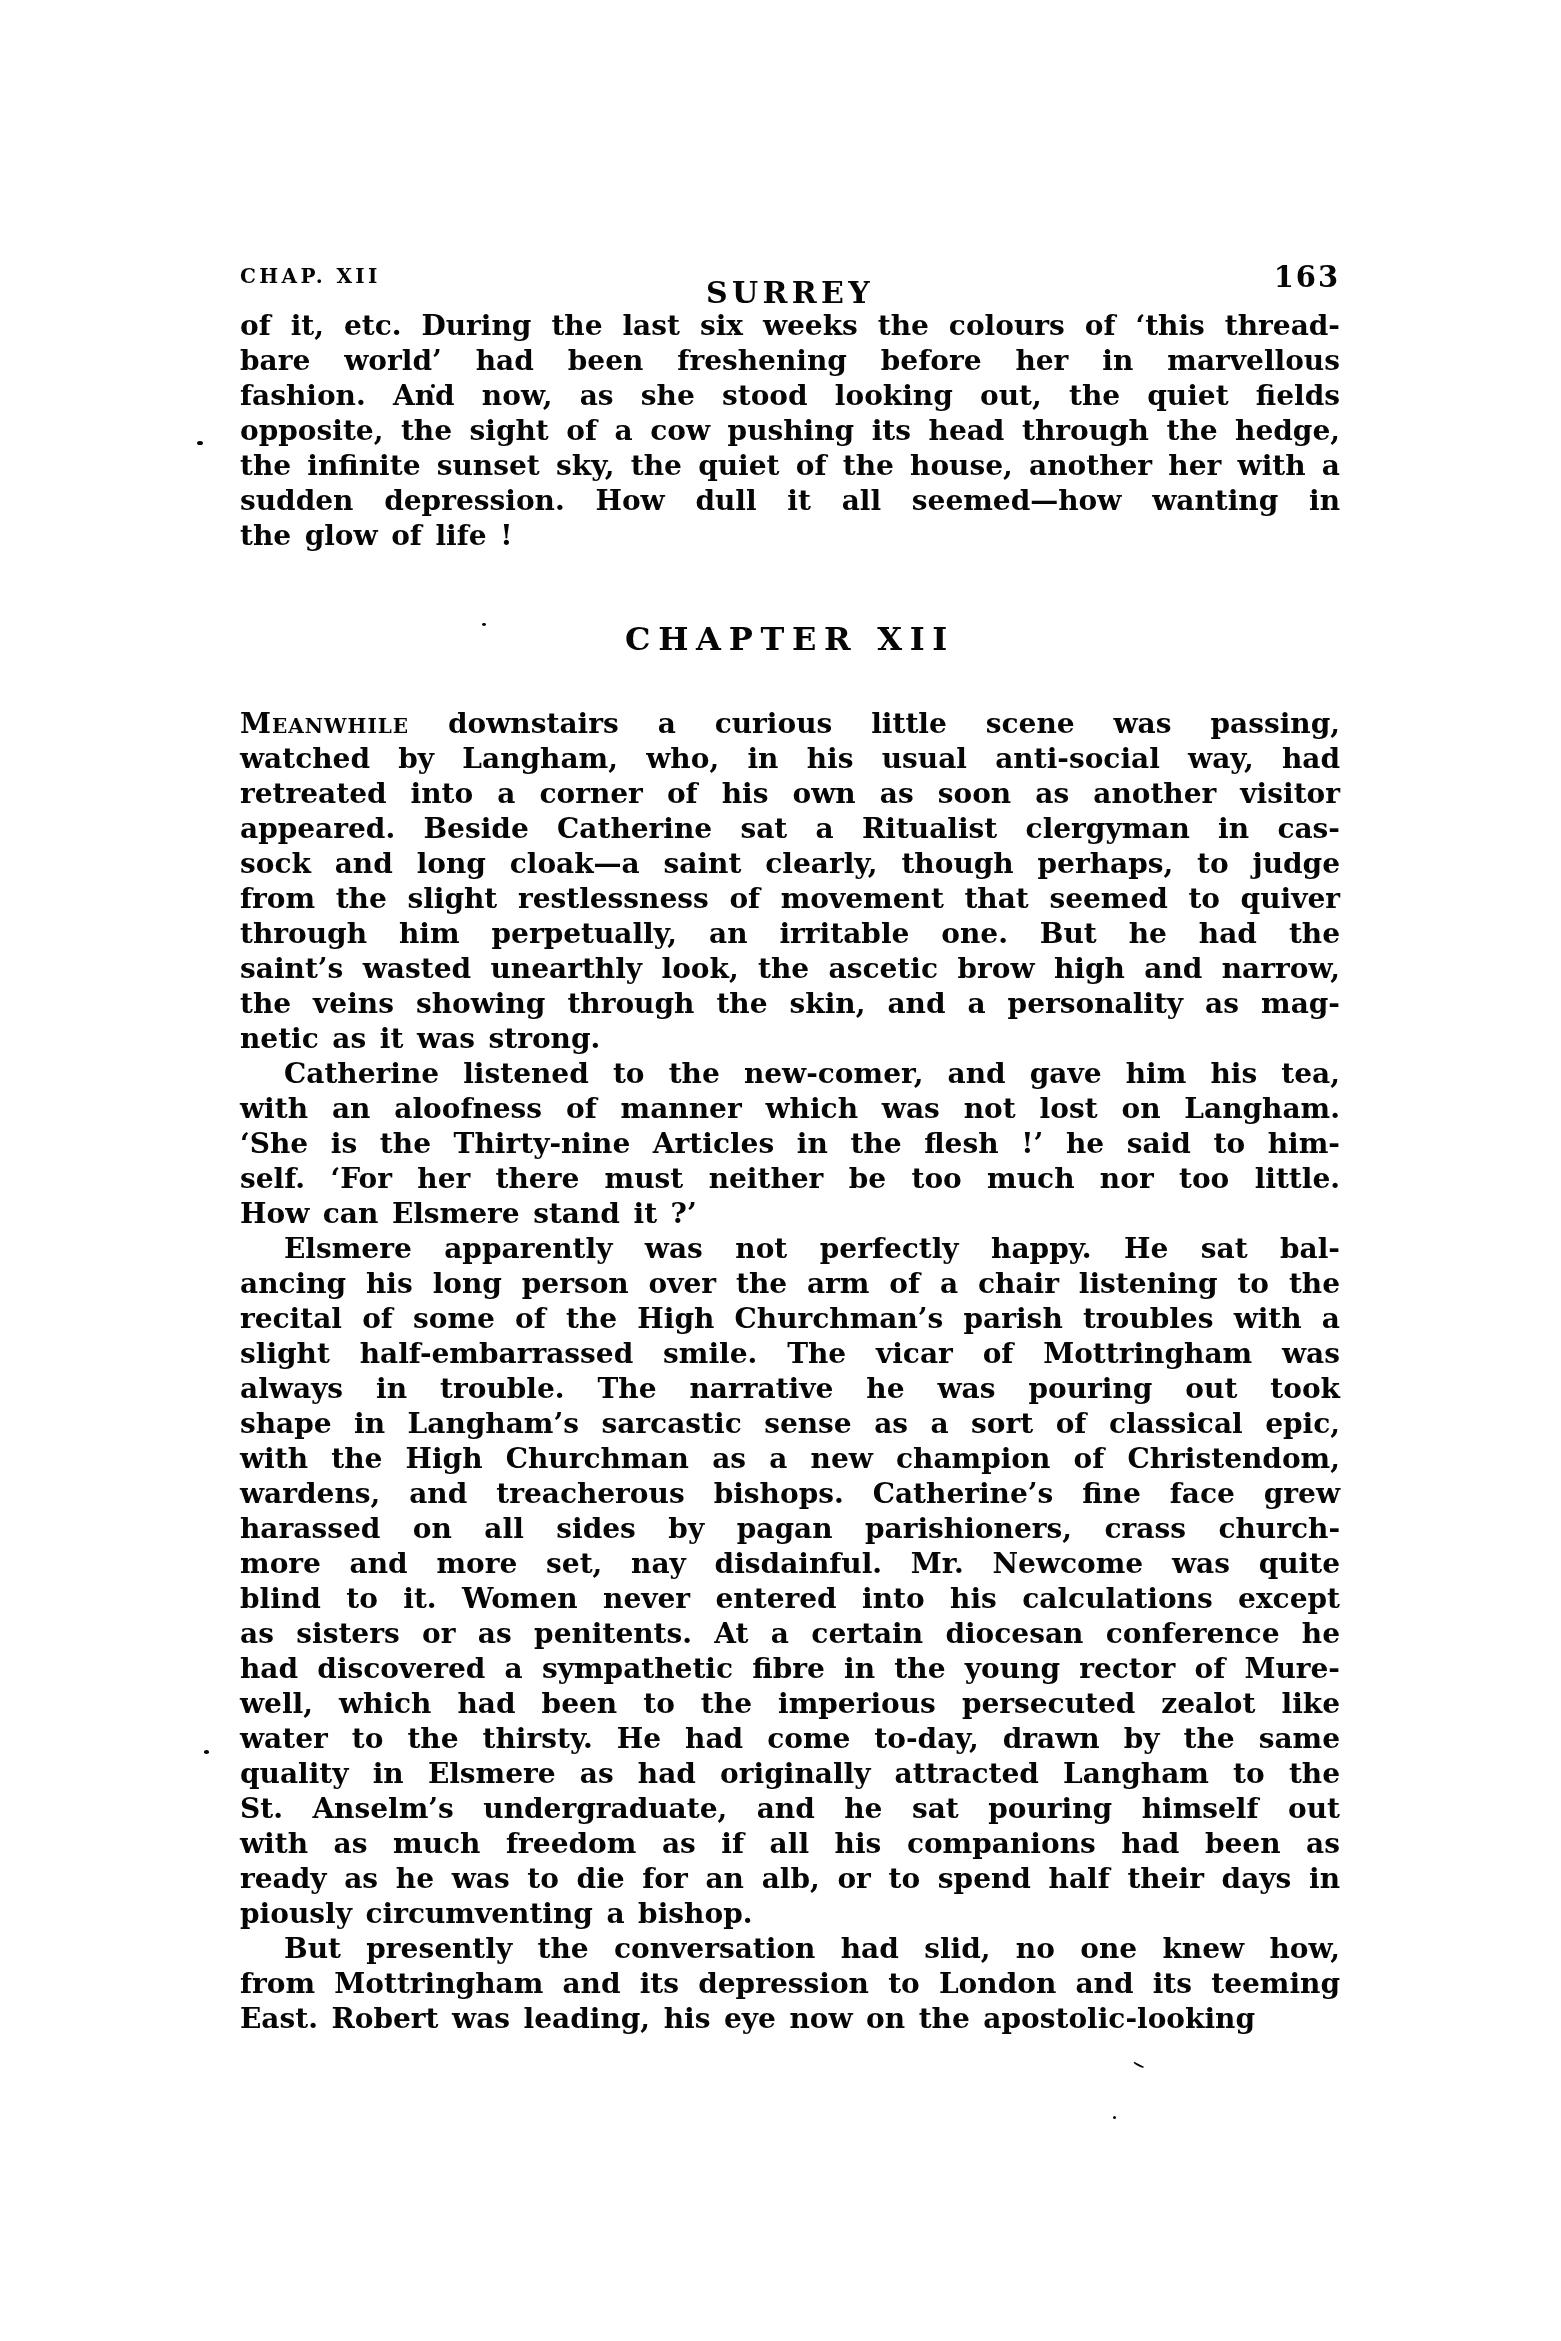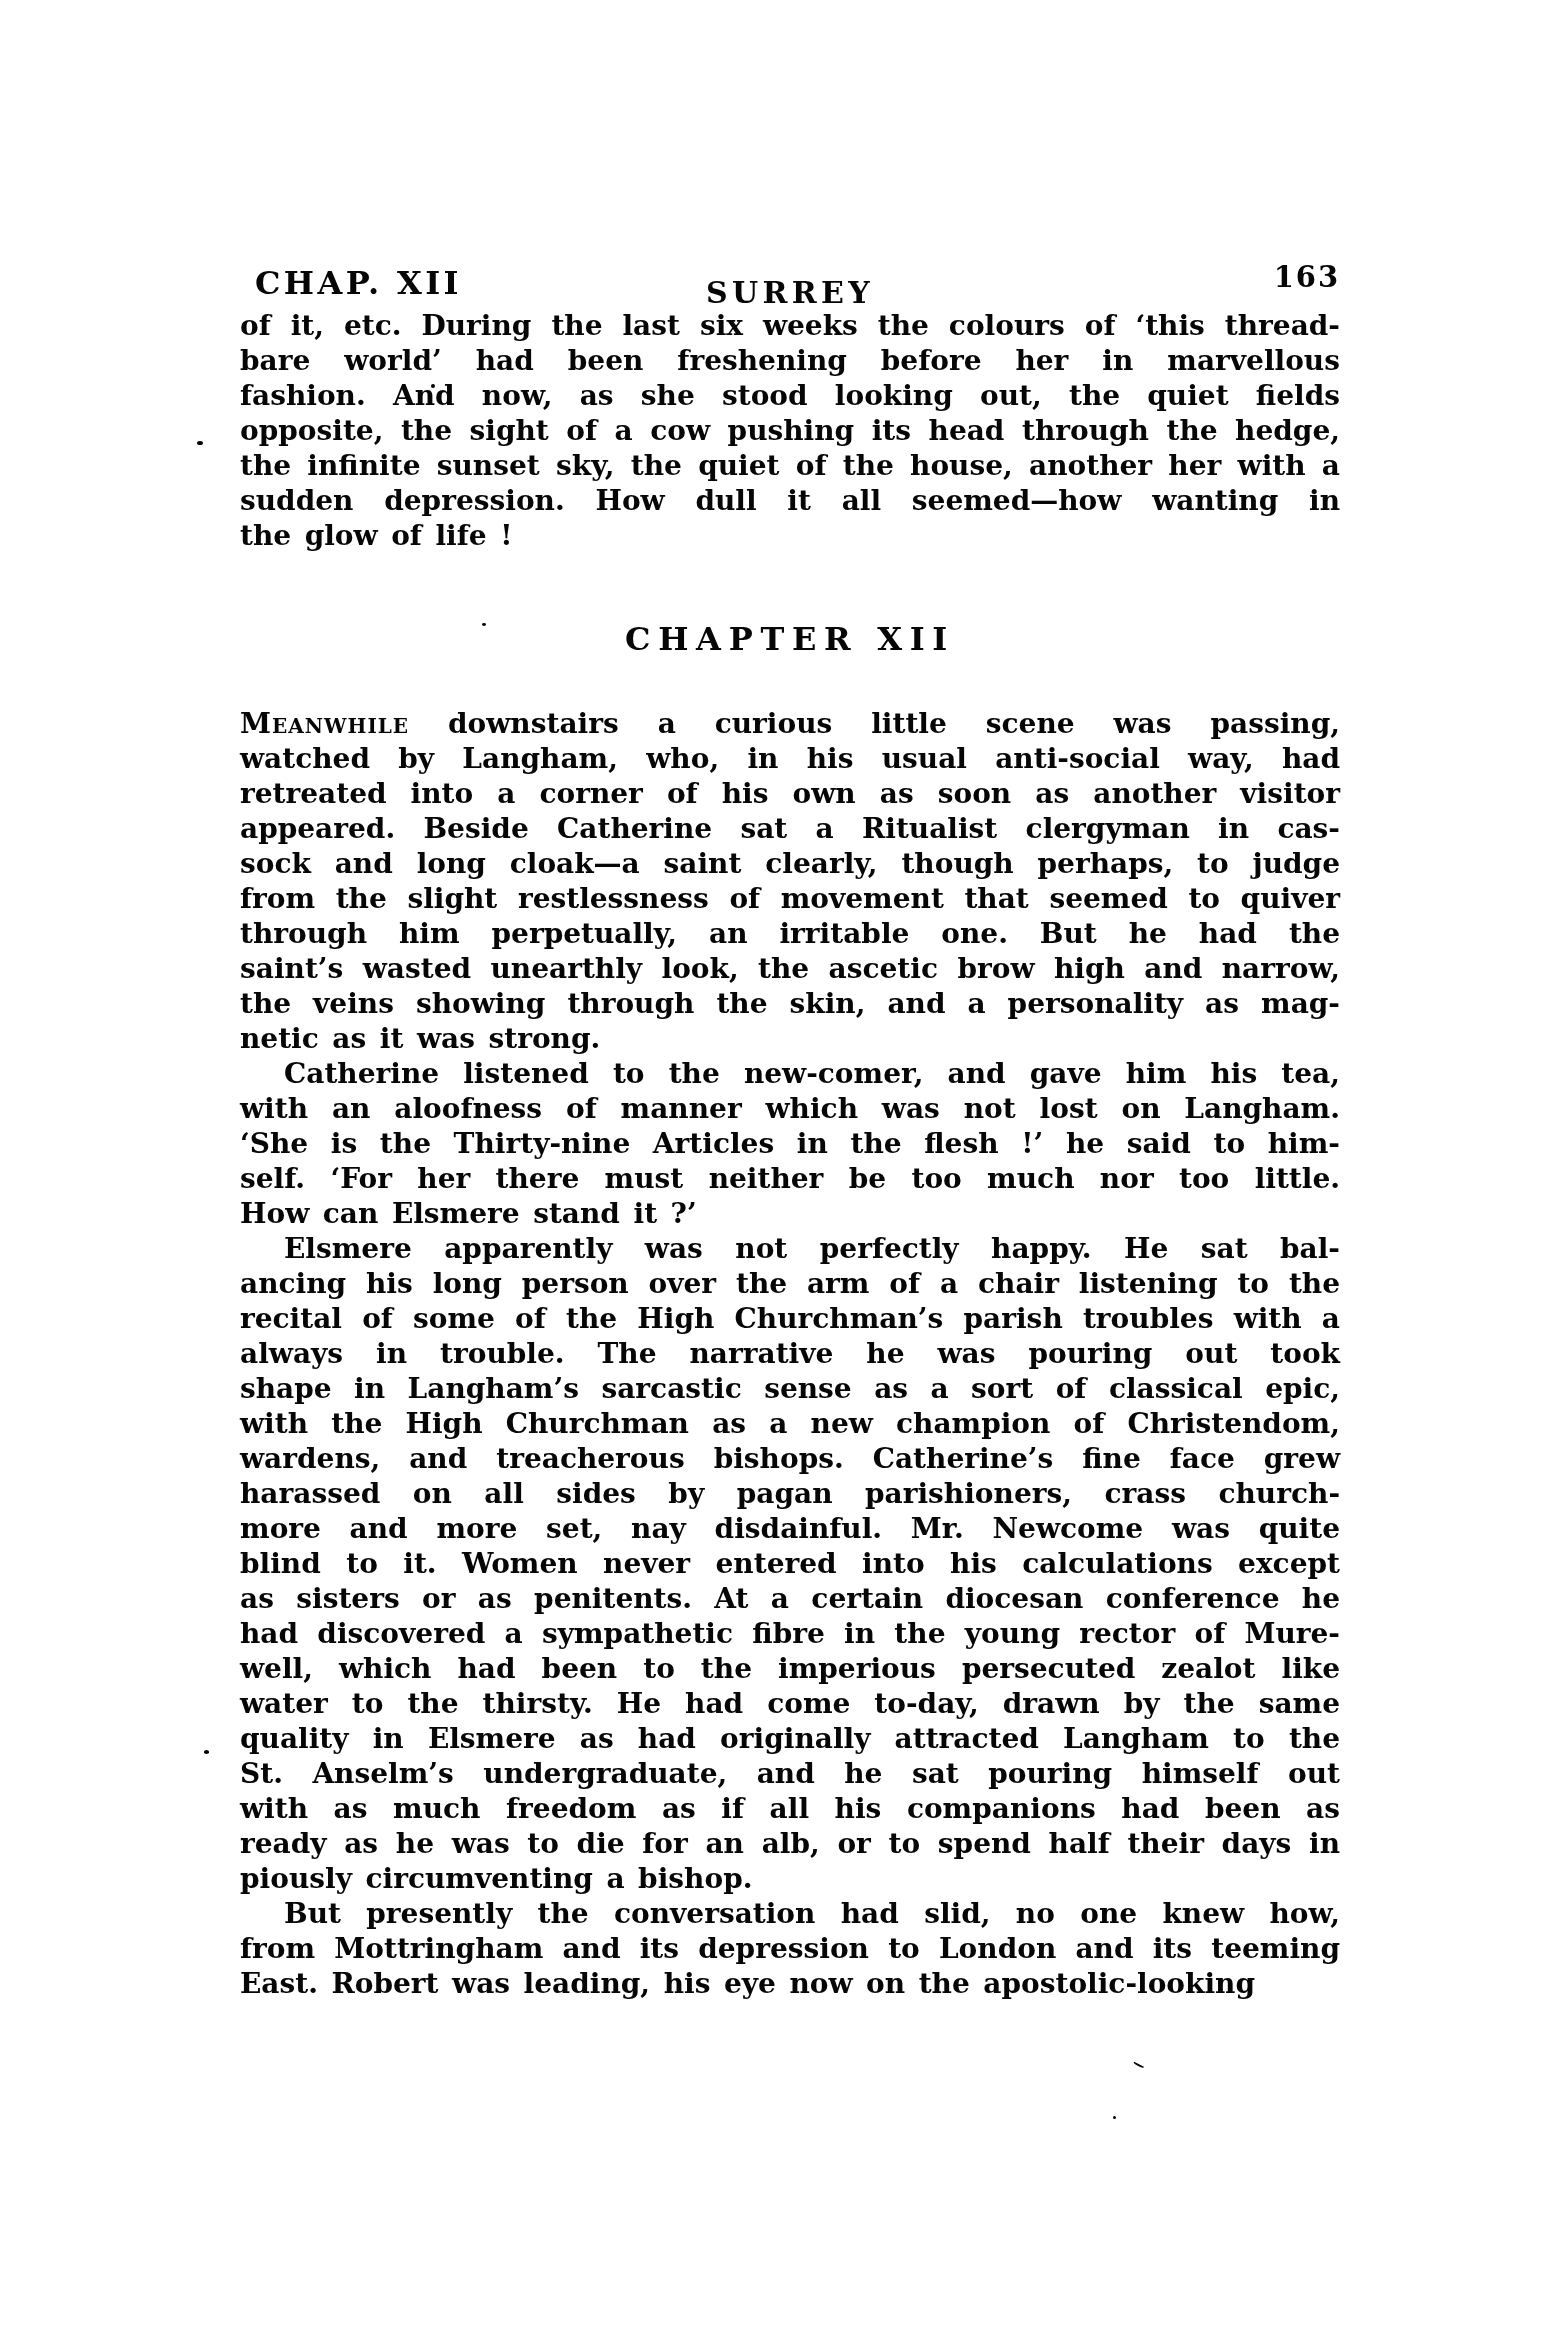--- a/index.html
+++ b/index.html
@@ -13,21 +13,21 @@
     overflow: hidden;
   }
   
   .running-header {
     position: absolute;
     left: 240px; top: 259px;
     width: 1100px; height: 38px;
   }
   .rh-left {
     position: absolute; left: 0; top: 4.8px;
-    font-size: 32px; font-weight: bold; letter-spacing: 3.4px; margin-left: 15px;
+    font-size: 20px; font-weight: bold; letter-spacing: 3.4px;
   }
   .rh-center {
     position: absolute; left: 0; right: 0; top: 16px;
     text-align: center;
     font-size: 30px; font-weight: bold; letter-spacing: 4.3px;
   }
   .rh-right {
     position: absolute; right: 0; top: 1px;
     font-size: 29px; font-weight: bold; letter-spacing: 1.9px;
   }
@@ -122,20 +122,21 @@
       <div class="line">with an aloofness of manner which was not lost on Langham.</div>
       <div class="line">‘She is the Thirty-nine Articles in the flesh !’ he said to him-</div>
       <div class="line">self. ‘For her there must neither be too much nor too little.</div>
       <div class="line last">How can Elsmere stand it ?’</div>
     </div>
 
     <div class="para">
       <div class="line ind">Elsmere apparently was not perfectly happy. He sat bal-</div>
       <div class="line">ancing his long person over the arm of a chair listening to the</div>
       <div class="line">recital of some of the High Churchman’s parish troubles with a</div>
+      <div class="line">slight half-embarrassed smile. The vicar of Mottringham was</div>
       <div class="line">always in trouble. The narrative he was pouring out took</div>
       <div class="line">shape in Langham’s sarcastic sense as a sort of classical epic,</div>
       <div class="line">with the High Churchman as a new champion of Christendom,</div>
       <div class="line">wardens, and treacherous bishops. Catherine’s fine face grew</div>
       <div class="line">harassed on all sides by pagan parishioners, crass church-</div>
       <div class="line">more and more set, nay disdainful. Mr. Newcome was quite</div>
       <div class="line">blind to it. Women never entered into his calculations except</div>
       <div class="line">as sisters or as penitents. At a certain diocesan conference he</div>
       <div class="line">had discovered a sympathetic fibre in the young rector of Mure-</div>
       <div class="line">well, which had been to the imperious persecuted zealot like</div>

